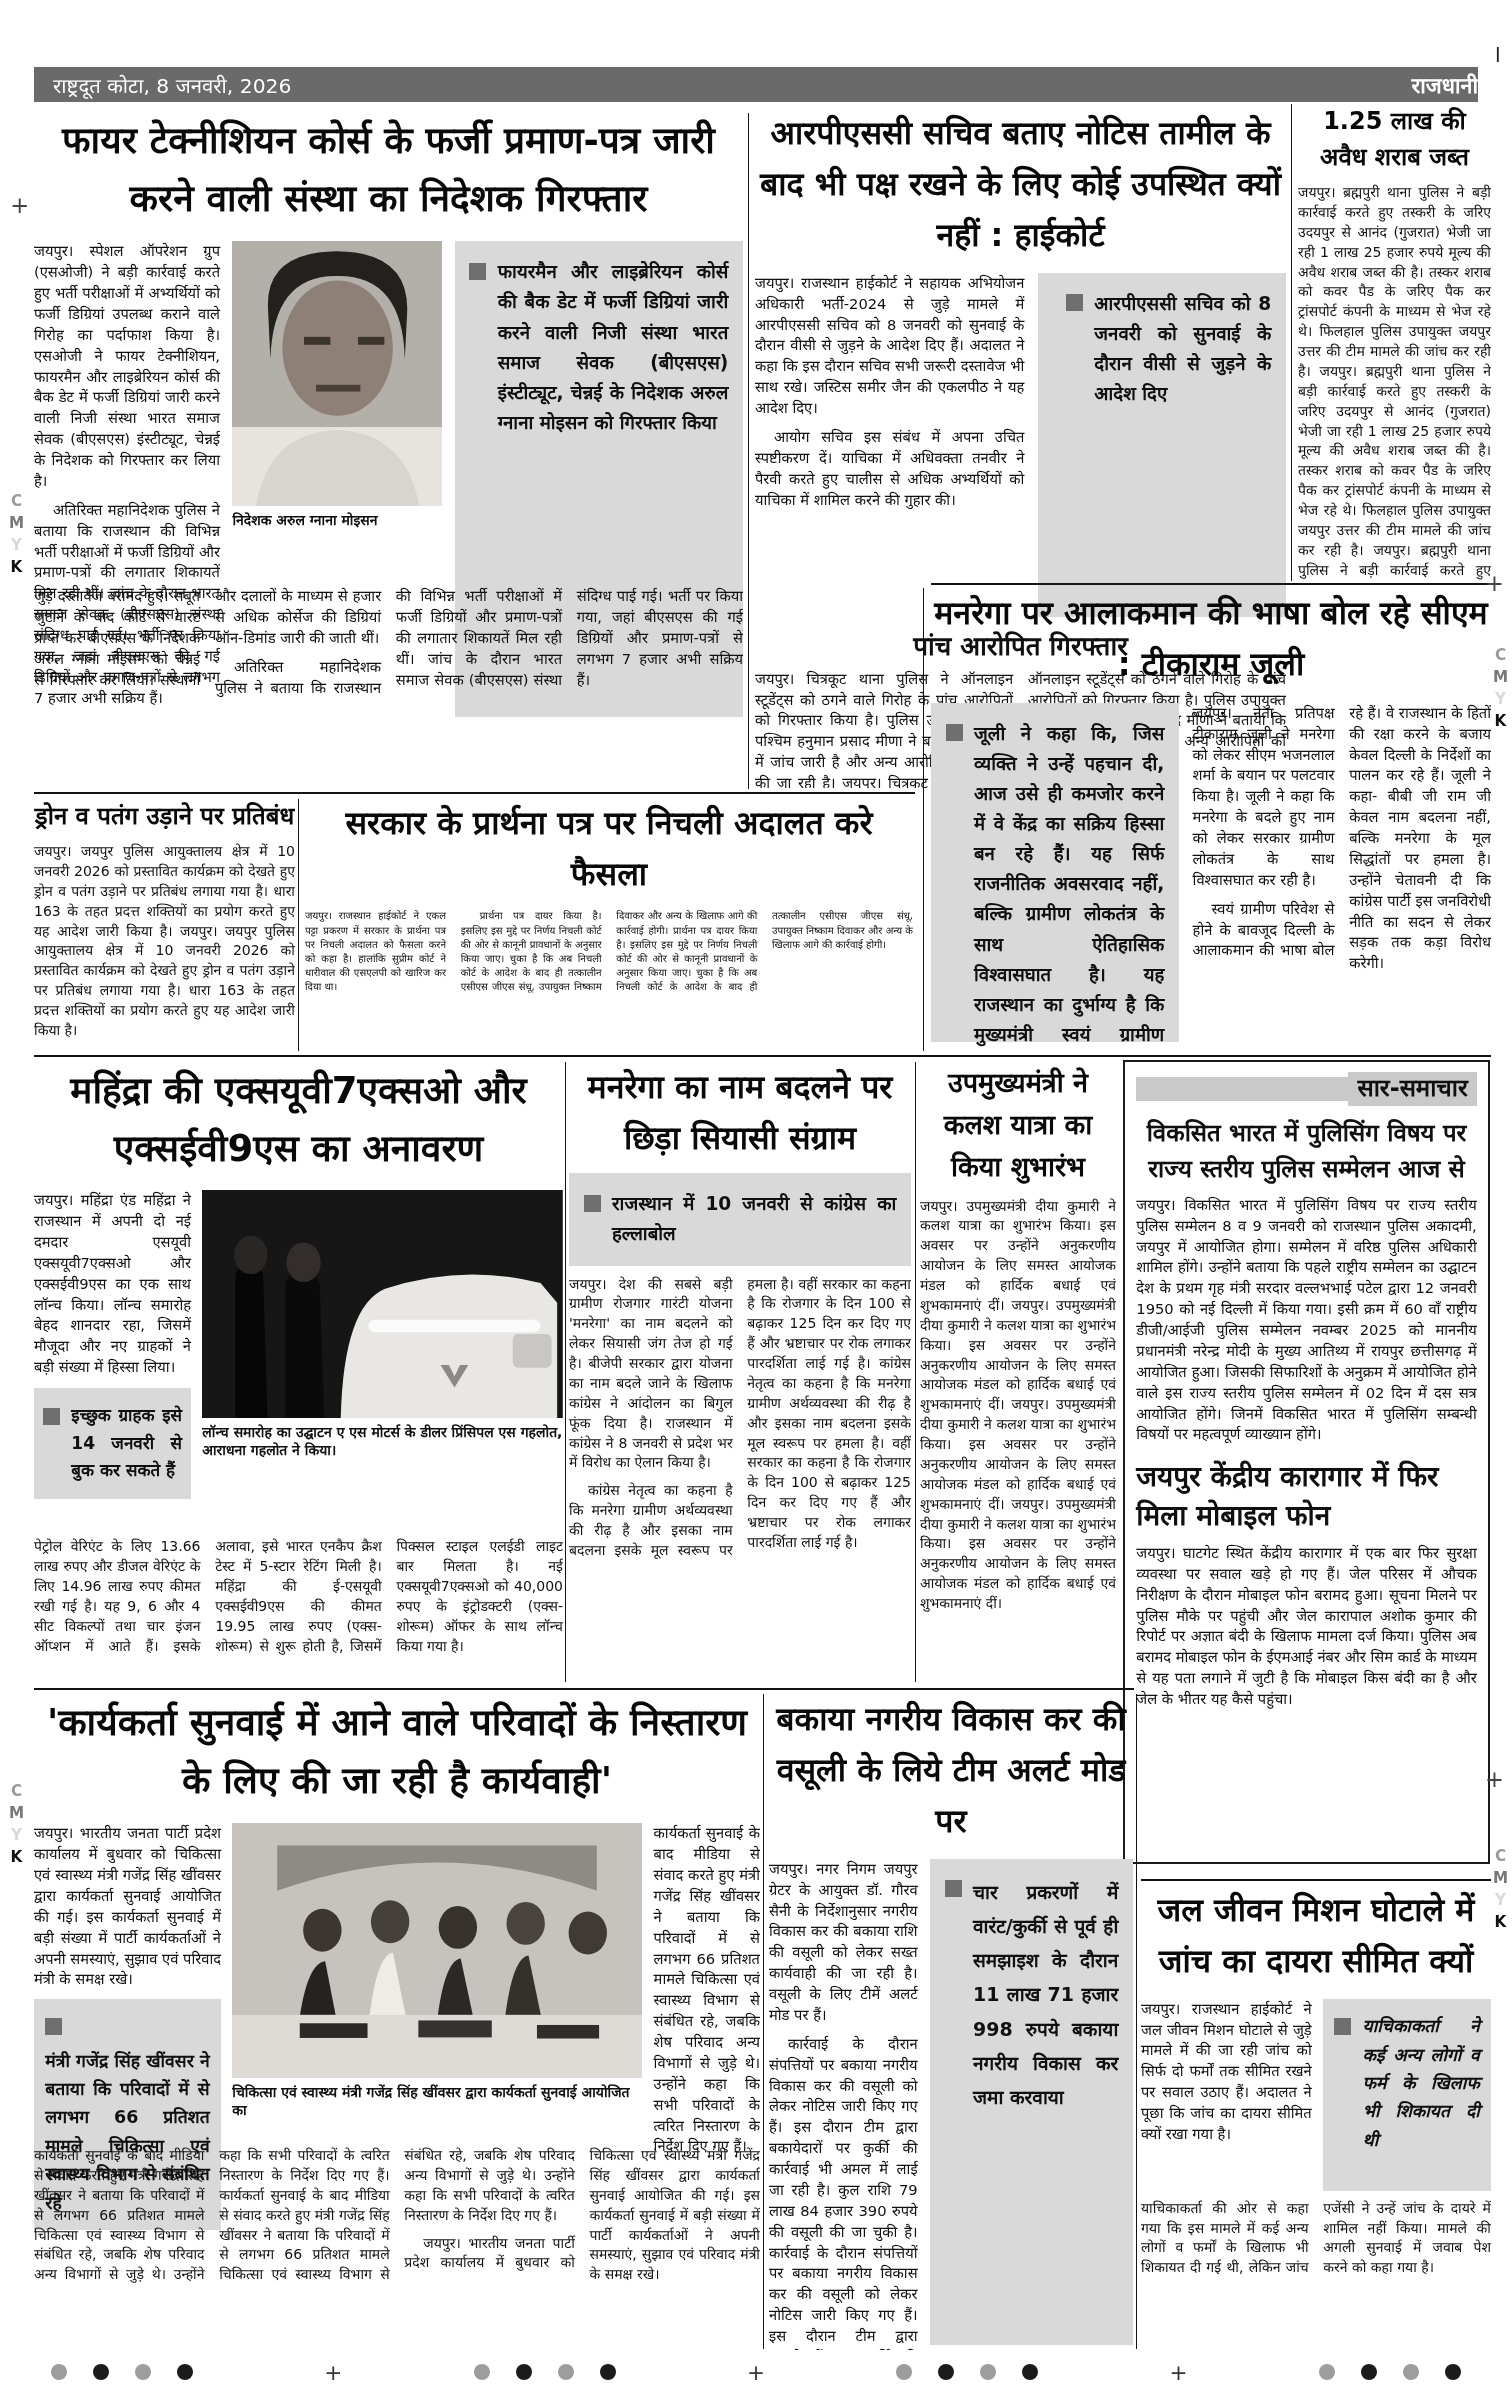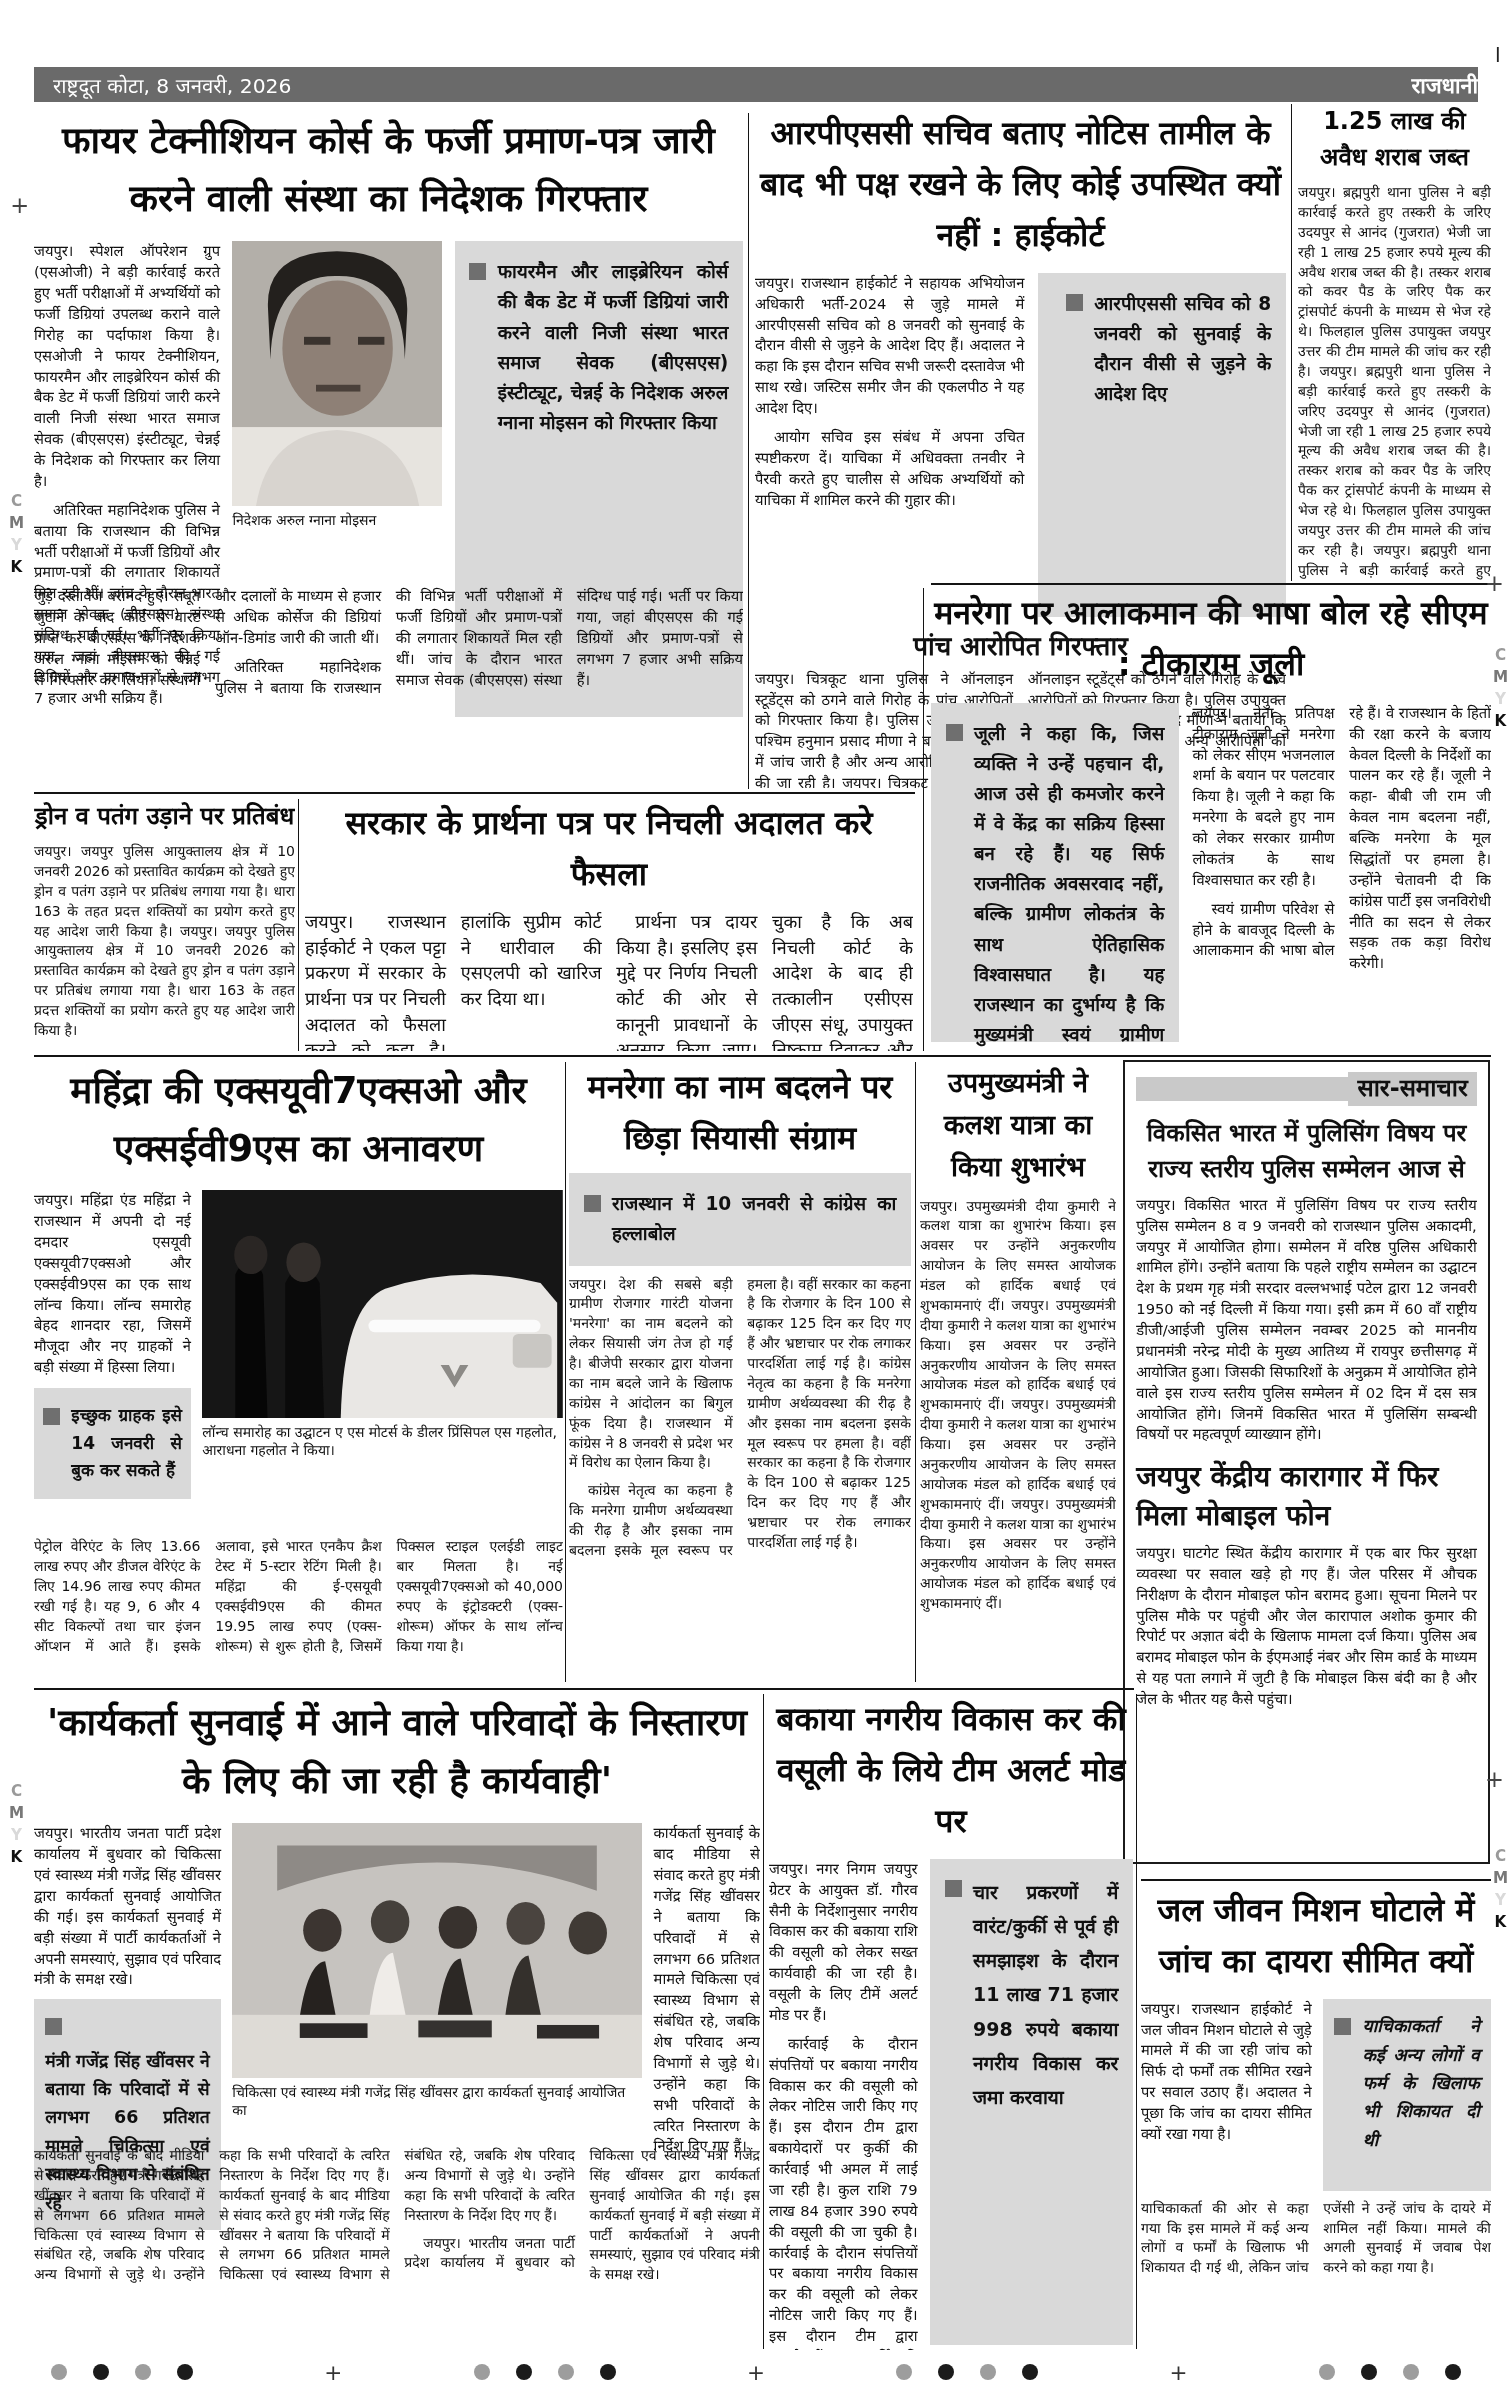--- a/index.html
+++ b/index.html
@@ -26,21 +26,21 @@
   .hl-l  { font-size:32px; line-height:1.6; }
   .hl-m  { font-size:27px; line-height:1.55; }
   .hl-s  { font-size:24px; line-height:1.5; }
   .body-text { font-size:14.7px; line-height:1.42; text-align:justify; }
   .body-text p { margin-bottom:8px; text-indent:19px; }
   .body-text p:first-child { text-indent:0; }
   .cols-2 { column-count:2; column-gap:14.7px; }
   .cols-3 { column-count:3; column-gap:14.7px; }
   .cols-4 { column-count:4; column-gap:14.7px; }
   .subhead { font-size:26px; font-weight:bold; text-align:center; margin:10.2px 0 5.6px; }
-  .caption { font-size:14px; font-weight:normal; line-height:1.3; margin-top:4.5px; }
+  .caption { font-size:14px; font-weight:bold; line-height:1.3; margin-top:4.5px; }
 
   
   .callout { background:#d9d9d9; padding:16px 14.7px; display:flex; gap:11.3px; }
   .callout .sq { flex:0 0 17px; width:17px; height:17px; background:#6f6f6f; margin-top:5.6px; }
   .callout .ctext { font-size:18.6px; font-weight:bold; line-height:1.62; text-align:justify; }
 
   
   .hr { position:absolute; background:#141414; height:1.7px; }
   .vr { position:absolute; background:#141414; width:1.1px; }
 
@@ -88,21 +88,21 @@
   #art-liquor .body-text { font-size:14px; margin-top:8px; }
 
   #art-julie { left:931px; top:588px; width:560px; height:462px; }
   #art-julie .grid { display:grid; grid-template-columns:248px 1fr; gap:13.6px; margin-top:12.4px; height:349px; }
   #art-julie .callout { height:339px; }
 
   #art-drone { left:34px; top:798px; width:261px; height:253px; }
   #art-drone .body-text { margin-top:8px; font-size:14px; }
 
   #art-court { left:305px; top:798px; width:608px; height:253px; }
-  #art-court .body-text { margin-top:9px; height:158px; font-size:18px; }
+  #art-court .body-text { margin-top:9px; height:158px; font-size:10px; }
 
   #art-mahindra { left:34px; top:1062px; width:529px; height:621px; }
   #art-mahindra .grid { display:grid; grid-template-columns:157px 1fr; gap:11.3px; margin-top:11.3px; height:339px; }
   #art-mahindra .grid .photo { height:228px; }
   #art-mahindra .callout { margin-top:10.2px; padding:14px 9px; }
   #art-mahindra .callout .ctext { font-size:17px; }
   #art-mahindra .bottom { margin-top:8px; height:169px; font-size:14px; }
 
   #art-mnrega { left:569px; top:1062px; width:342px; height:621px; }
   #art-mnrega .callout { margin:9px 0; }

